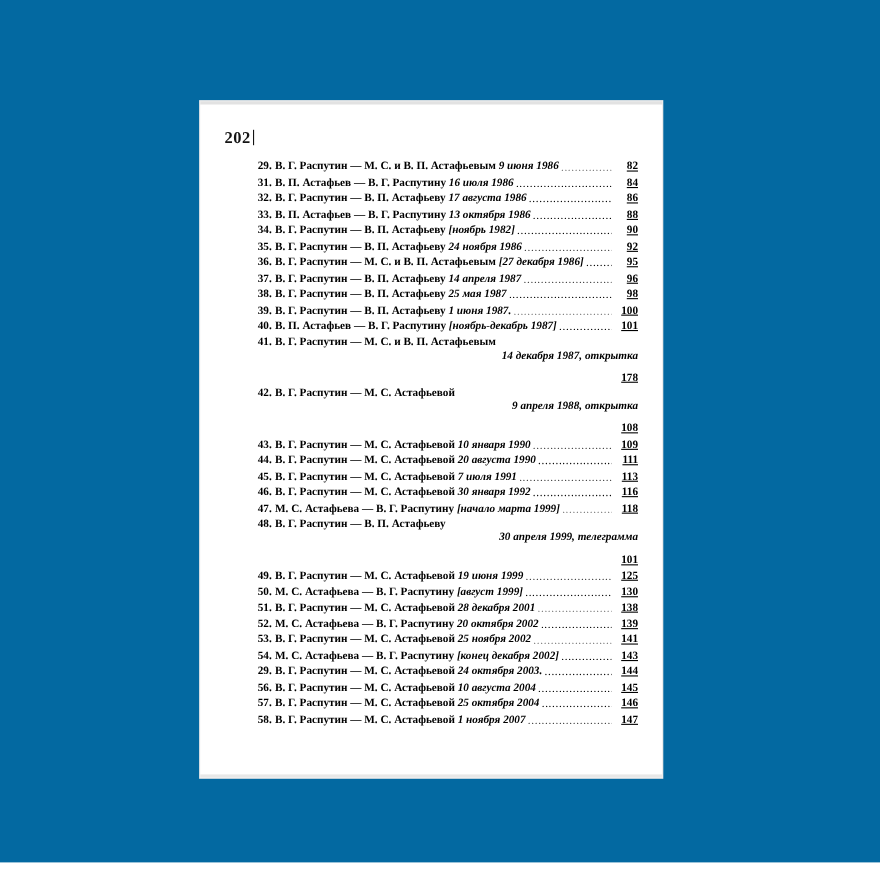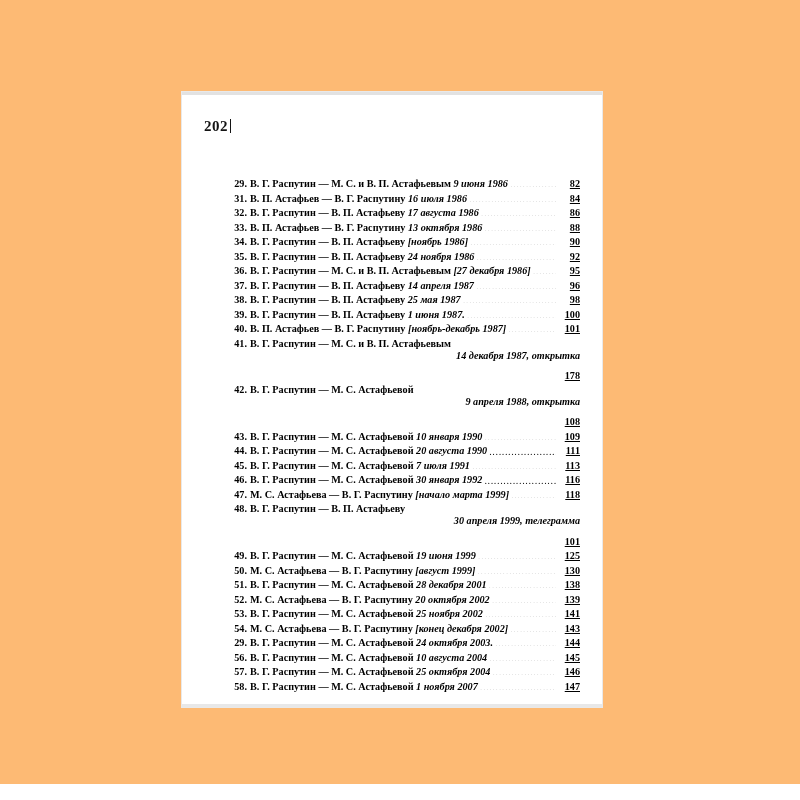--- a/index.html
+++ b/index.html
@@ -10,21 +10,21 @@
   body {
     width: 800px;
     height: 800px;
     font-family: "Liberation Sans", sans-serif;
     overflow: hidden;
   }
   #page {
     position: relative;
     width: 800px;
     height: 784px;
-    background: #fdba74;
+    background: #0369a1;
   }
   
   .sheet {
     position: absolute;
     left: 182px;
     top: 92px;
     width: 420px;
     height: 615px;
     background: #ffffff;
     box-shadow: 0 0 0 1px #e9e9e9;
@@ -61,21 +61,20 @@
     height: 14px;
     background: #141414;
     vertical-align: -2px;
     margin-left: 2px;
   }
   .toc {
     position: absolute;
     left: 46px;
     top: 55px;
     width: 352px;
-    margin-top: 32px;
   }
   .toc-entry {
     display: flex;
     align-items: flex-end;
     font-family: "Liberation Serif", serif;
     font-size: 10.2px;
     line-height: 1.0;
     color: #000000;
     margin-bottom: 4.3px;
     white-space: nowrap;
@@ -161,21 +160,21 @@
           <span class="entry-page">86</span>
         </div>
         <div class="toc-entry">
           <span class="entry-num">33.</span>
           <span class="entry-text"><span>В. П. Астафьев — В. Г. Распутину </span><span class="ital">13 октября 1986</span></span>
           <span class="leader"></span>
           <span class="entry-page">88</span>
         </div>
         <div class="toc-entry">
           <span class="entry-num">34.</span>
-          <span class="entry-text"><span>В. Г. Распутин — В. П. Астафьеву </span><span class="ital">[ноябрь 1986]</span></span>
+          <span class="entry-text"><span>В. Г. Распутин — В. П. Астафьеву </span><span class="ital">[ноябрь 1982]</span></span>
           <span class="leader"></span>
           <span class="entry-page">90</span>
         </div>
         <div class="toc-entry">
           <span class="entry-num">35.</span>
           <span class="entry-text"><span>В. Г. Распутин — В. П. Астафьеву </span><span class="ital">24 ноября 1986</span></span>
           <span class="leader"></span>
           <span class="entry-page">92</span>
         </div>
         <div class="toc-entry">

